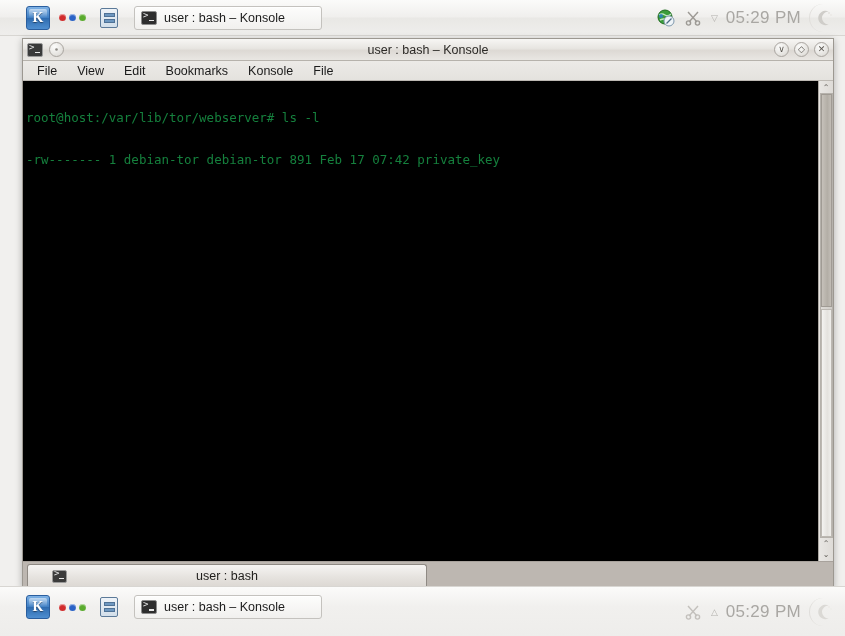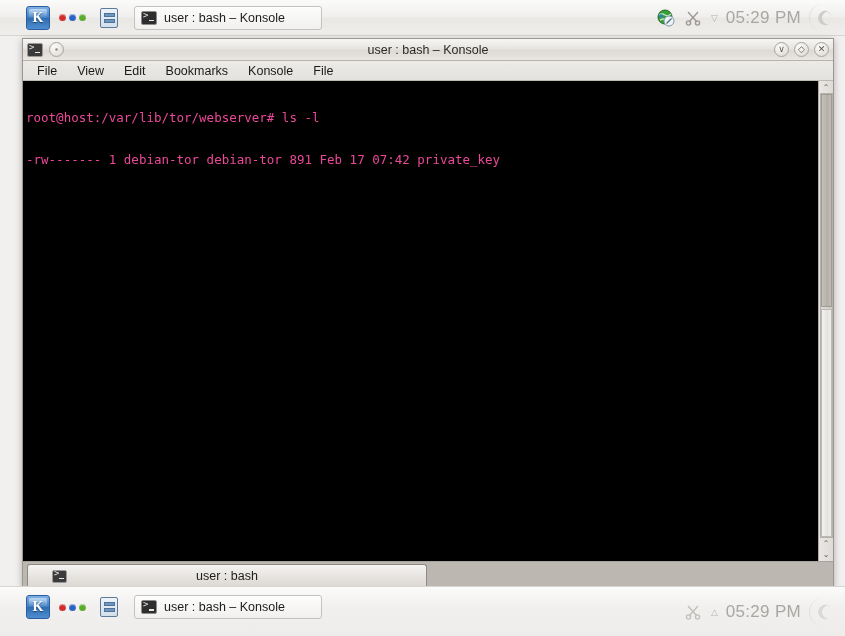--- a/index.html
+++ b/index.html
@@ -142,21 +142,21 @@
   .menubar {
     height: 20px; flex: 0 0 20px;
     background: linear-gradient(to bottom, #eceae7, #e4e2de);
     border-bottom: 1px solid #bdb9b3;
     display: flex; align-items: center; padding-left: 4px; gap: 0px;
   }
   .menu-item { font-size: 12.5px; color: #1b1b1b; padding: 2px 10px; }
 
   .term-area { flex: 1 1 auto; display: flex; background: #000; position: relative; }
   .term-body {
-    flex: 1 1 auto; background: #000; color: #ec4899;
+    flex: 1 1 auto; background: #000; color: #15803d;
     font-family: "DejaVu Sans Mono", monospace;
     font-size: 12.5px; line-height: 14px;
     padding: 2px 0 0 3px;
     white-space: pre;
     overflow: hidden;
   }
   .term-line { height: 14px; }
   .cursor {
     display: inline-block; width: 7px; height: 12px;
     background: #9e9e9e; vertical-align: -2px;

